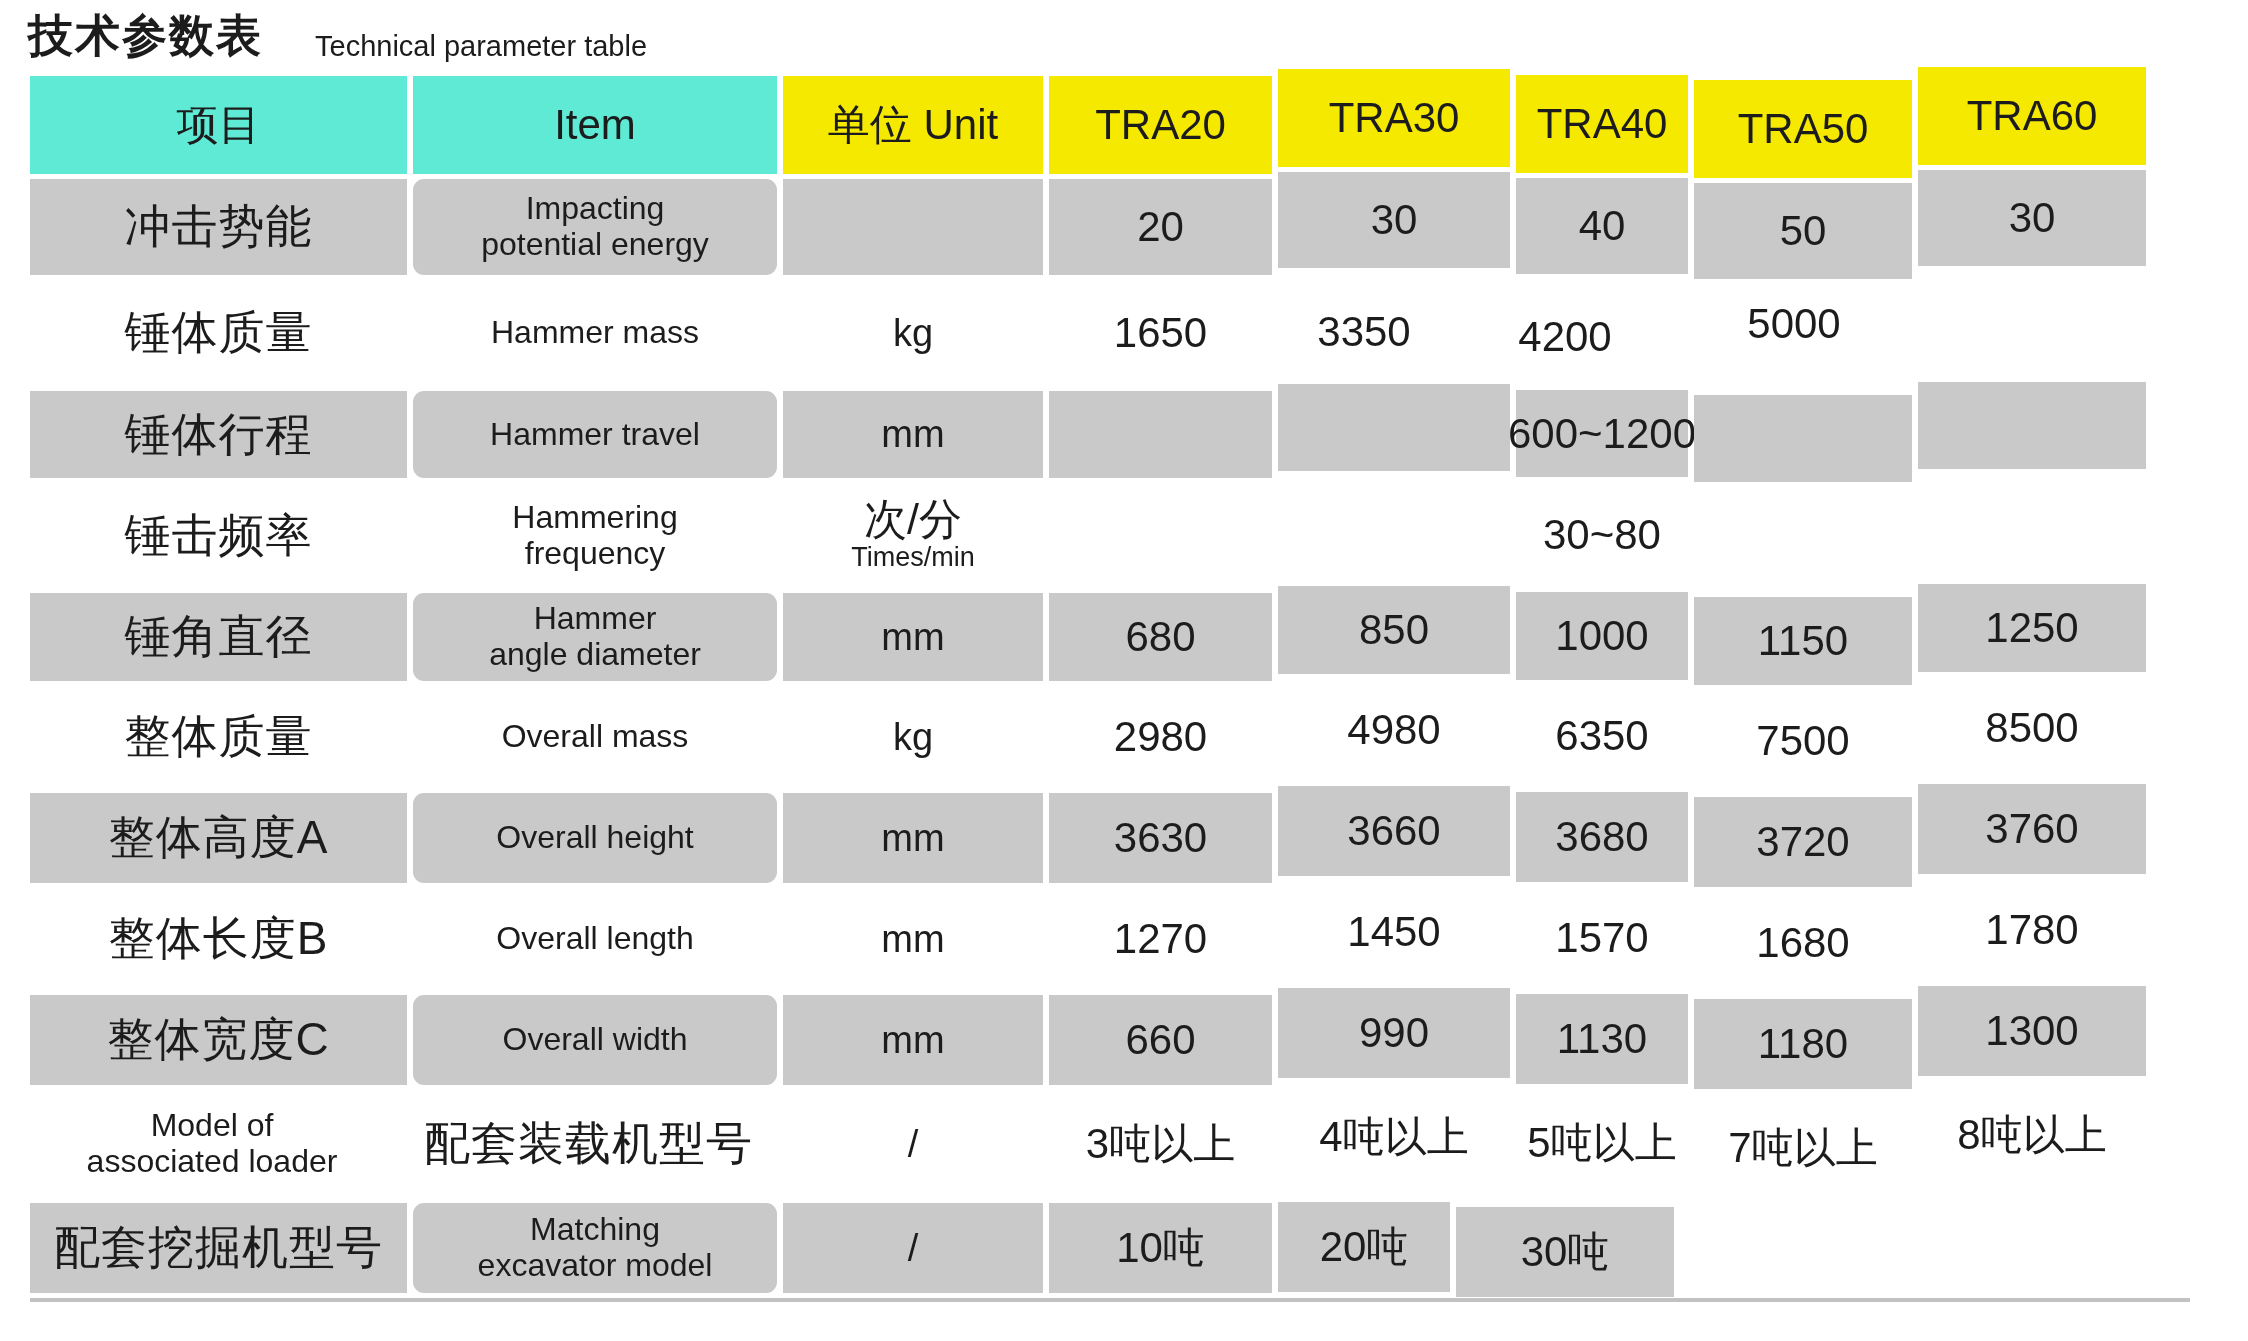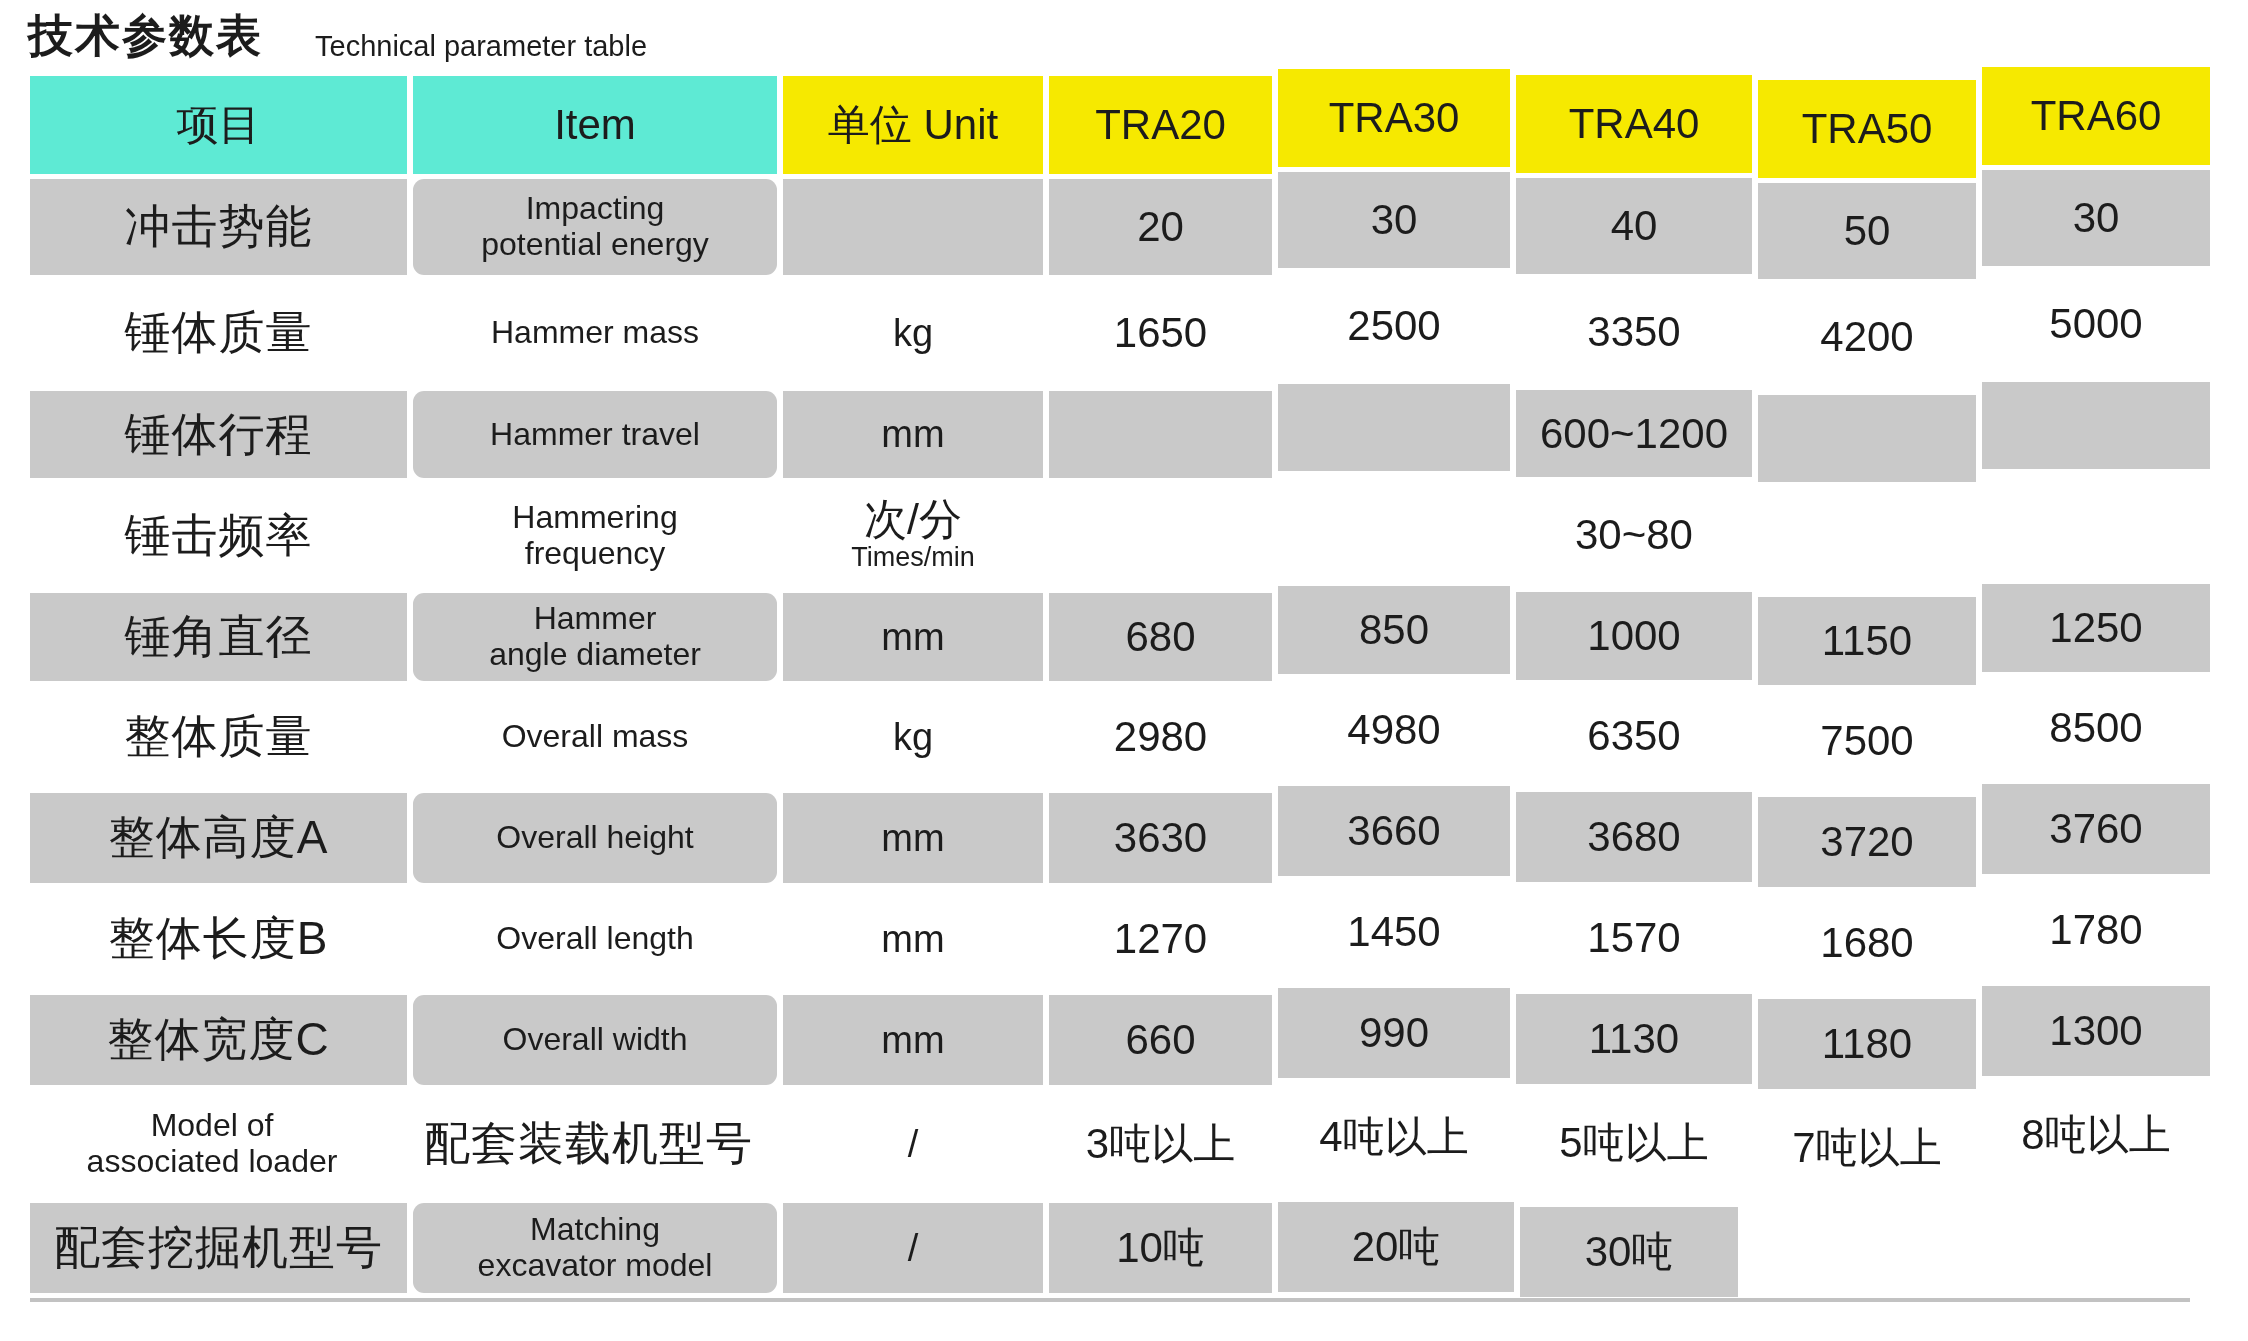--- a/index.html
+++ b/index.html
@@ -20,21 +20,21 @@
 
   .tbl { margin-left:30px; margin-top:10px; }
   .row { display:flex; gap:6px; margin-bottom:5px; }
   .cell {
     display:flex; flex-direction:column;
     align-items:center; justify-content:center;
     text-align:center; box-sizing:border-box;
   }
   
   .c1 { width:377px; } .c2 { width:364px; } .c3 { width:260px; }
-  .c4 { width:223px; } .c5 { width:232px; } .c6 { width:236px; }
+  .c4 { width:223px; } .c5 { width:232px; } .c6 { width:172px; }
   .c7 { width:218px; } .c8 { width:228px; }
   
   .c5 { transform:translateY(-7px); }
   .c6 { transform:translateY(-1px); }
   .c7 { transform:translateY(4px); }
   .c8 { transform:translateY(-9px); }
 
   .h-red    { background:#5eead4; }
   .h-yellow { background:#f6e900; }
   .r-gray .cell { background:#c9c9c9; }
@@ -86,21 +86,20 @@
       <div class="cell c6 num">40</div>
       <div class="cell c7 num">50</div>
       <div class="cell c8 num">30</div>
     </div>
 
     <div class="row r-white" style="height:106px">
       <div class="cell c1 zh">锤体质量</div>
       <div class="cell c2 en">Hammer mass</div>
       <div class="cell c3 unit">kg</div>
       <div class="cell c4 num">1650</div>
-      <div class="cell c5 num">2500</div>
       <div class="cell c6 num">3350</div>
       <div class="cell c7 num">4200</div>
       <div class="cell c8 num">5000</div>
     </div>
 
     <div class="row r-gray" style="height:87px">
       <div class="cell c1 zh">锤体行程</div>
       <div class="cell c2 en">Hammer travel</div>
       <div class="cell c3 unit">mm</div>
       <div class="cell c4 num"></div>

